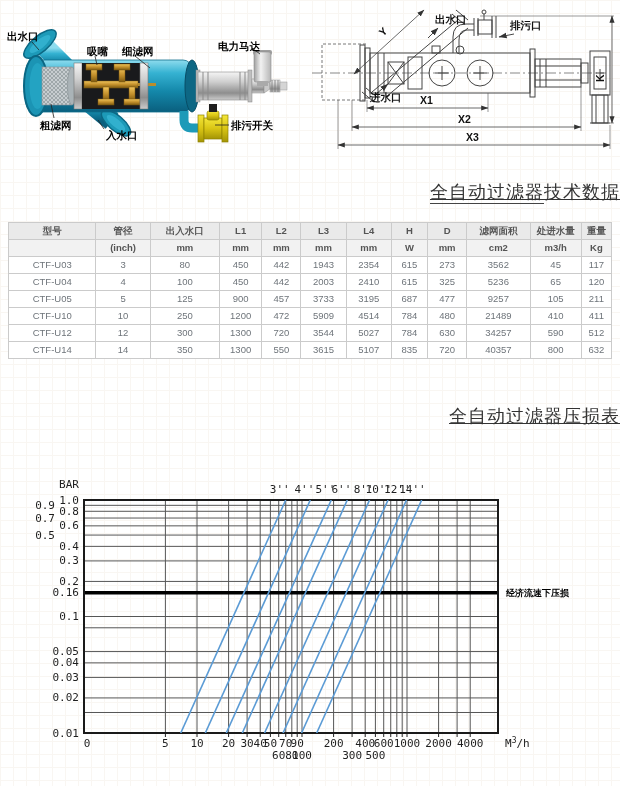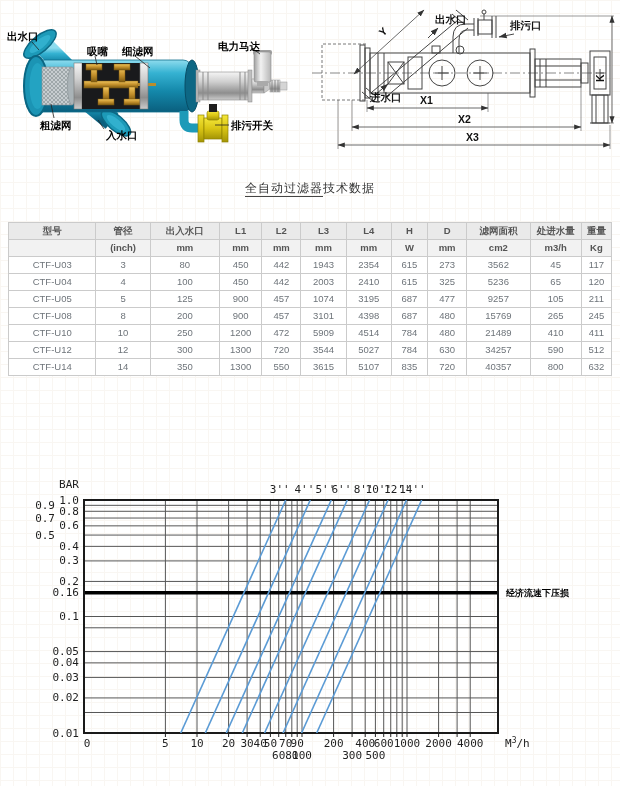--- a/index.html
+++ b/index.html
@@ -2,22 +2,22 @@
 <html><head>
 <meta charset="utf-8">
 <style>
   html,body{margin:0;padding:0;background:#fff;}
   .page{position:relative;width:620px;height:786px;background:#fff;overflow:hidden;
         font-family:"Liberation Sans","DejaVu Sans",sans-serif;}
   .page::before{content:"";position:absolute;inset:0;pointer-events:none;
         background-image:linear-gradient(#f5efe9 1px,transparent 1px),
                          linear-gradient(90deg,#f5efe9 1px,transparent 1px);
         background-size:13px 13px;opacity:.55;}
-  .sec-title{position:absolute;left:0;width:620px;text-align:center;margin:0;
-        font-size:12px;font-weight:500;color:#333;letter-spacing:1px;z-index:3;}
+  .sec-title{position:absolute;left:0;width:620px;text-align:right;margin:0;
+        font-size:18px;font-weight:500;color:#333;letter-spacing:1px;z-index:3;text-decoration:underline;}
   #title1{top:180px;}
   #title2{top:404px;}
   #title1 .u{border-bottom:1.5px solid #444;padding-bottom:1px;}
   table.spec{position:absolute;top:222px;left:8px;width:604px;z-index:3;
         border-collapse:collapse;table-layout:fixed;background:#c4b5fd;
         font-size:9.5px;color:#6e747a;}
   table.spec th,table.spec td{border:1px solid #cbcbcb;text-align:center;
         padding:0;height:16px;line-height:16px;white-space:nowrap;overflow:hidden;}
   table.spec thead th{background:#eaeaea;font-weight:bold;color:#555;font-size:9.5px;}
   table.spec thead tr.units th{background:#f2f2f2;}
@@ -343,41 +343,27 @@
           <td>5236</td>
           <td>65</td>
           <td>120</td>
         </tr>
         <tr>
           <td>CTF-U05</td>
           <td>5</td>
           <td>125</td>
           <td>900</td>
           <td>457</td>
-          <td>1074</td>
+          <td>3733</td>
           <td>3195</td>
           <td>687</td>
           <td>477</td>
           <td>9257</td>
           <td>105</td>
           <td>211</td>
-        </tr>
-        <tr>
-          <td>CTF-U08</td>
-          <td>8</td>
-          <td>200</td>
-          <td>900</td>
-          <td>457</td>
-          <td>3101</td>
-          <td>4398</td>
-          <td>687</td>
-          <td>480</td>
-          <td>15769</td>
-          <td>265</td>
-          <td>245</td>
         </tr>
         <tr>
           <td>CTF-U10</td>
           <td>10</td>
           <td>250</td>
           <td>1200</td>
           <td>472</td>
           <td>5909</td>
           <td>4514</td>
           <td>784</td>
@@ -410,20 +396,21 @@
           <td>5107</td>
           <td>835</td>
           <td>720</td>
           <td>40357</td>
           <td>800</td>
           <td>632</td>
         </tr>
       </tbody>
   </table>
 
+  <h2 class="sec-title" id="title2">全自动过滤器压损表</h2>
 
   <svg id="chart" width="620" height="346" viewBox="0 0 620 346">
       <defs>
         <clipPath id="plotclip">
           <rect x="84" y="60" width="414" height="233"></rect>
         </clipPath>
       </defs>
       <line x1="165.391850455282" y1="60" x2="165.391850455282" y2="293" stroke="#565656" stroke-width="1"></line>
       <line x1="165.391850455282" y1="293" x2="165.391850455282" y2="297" stroke="#222" stroke-width="1"></line>
       <text x="165.391850455282" y="307" text-anchor="middle" class="tick">5</text>

